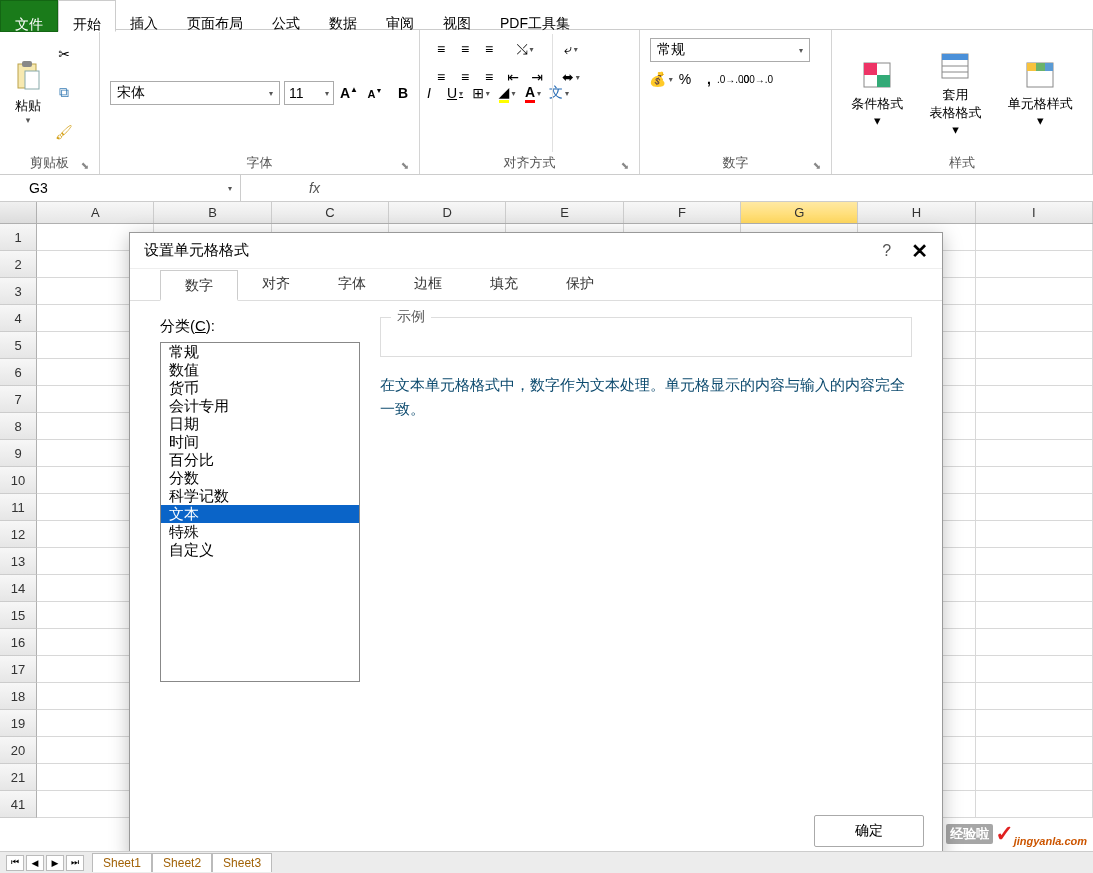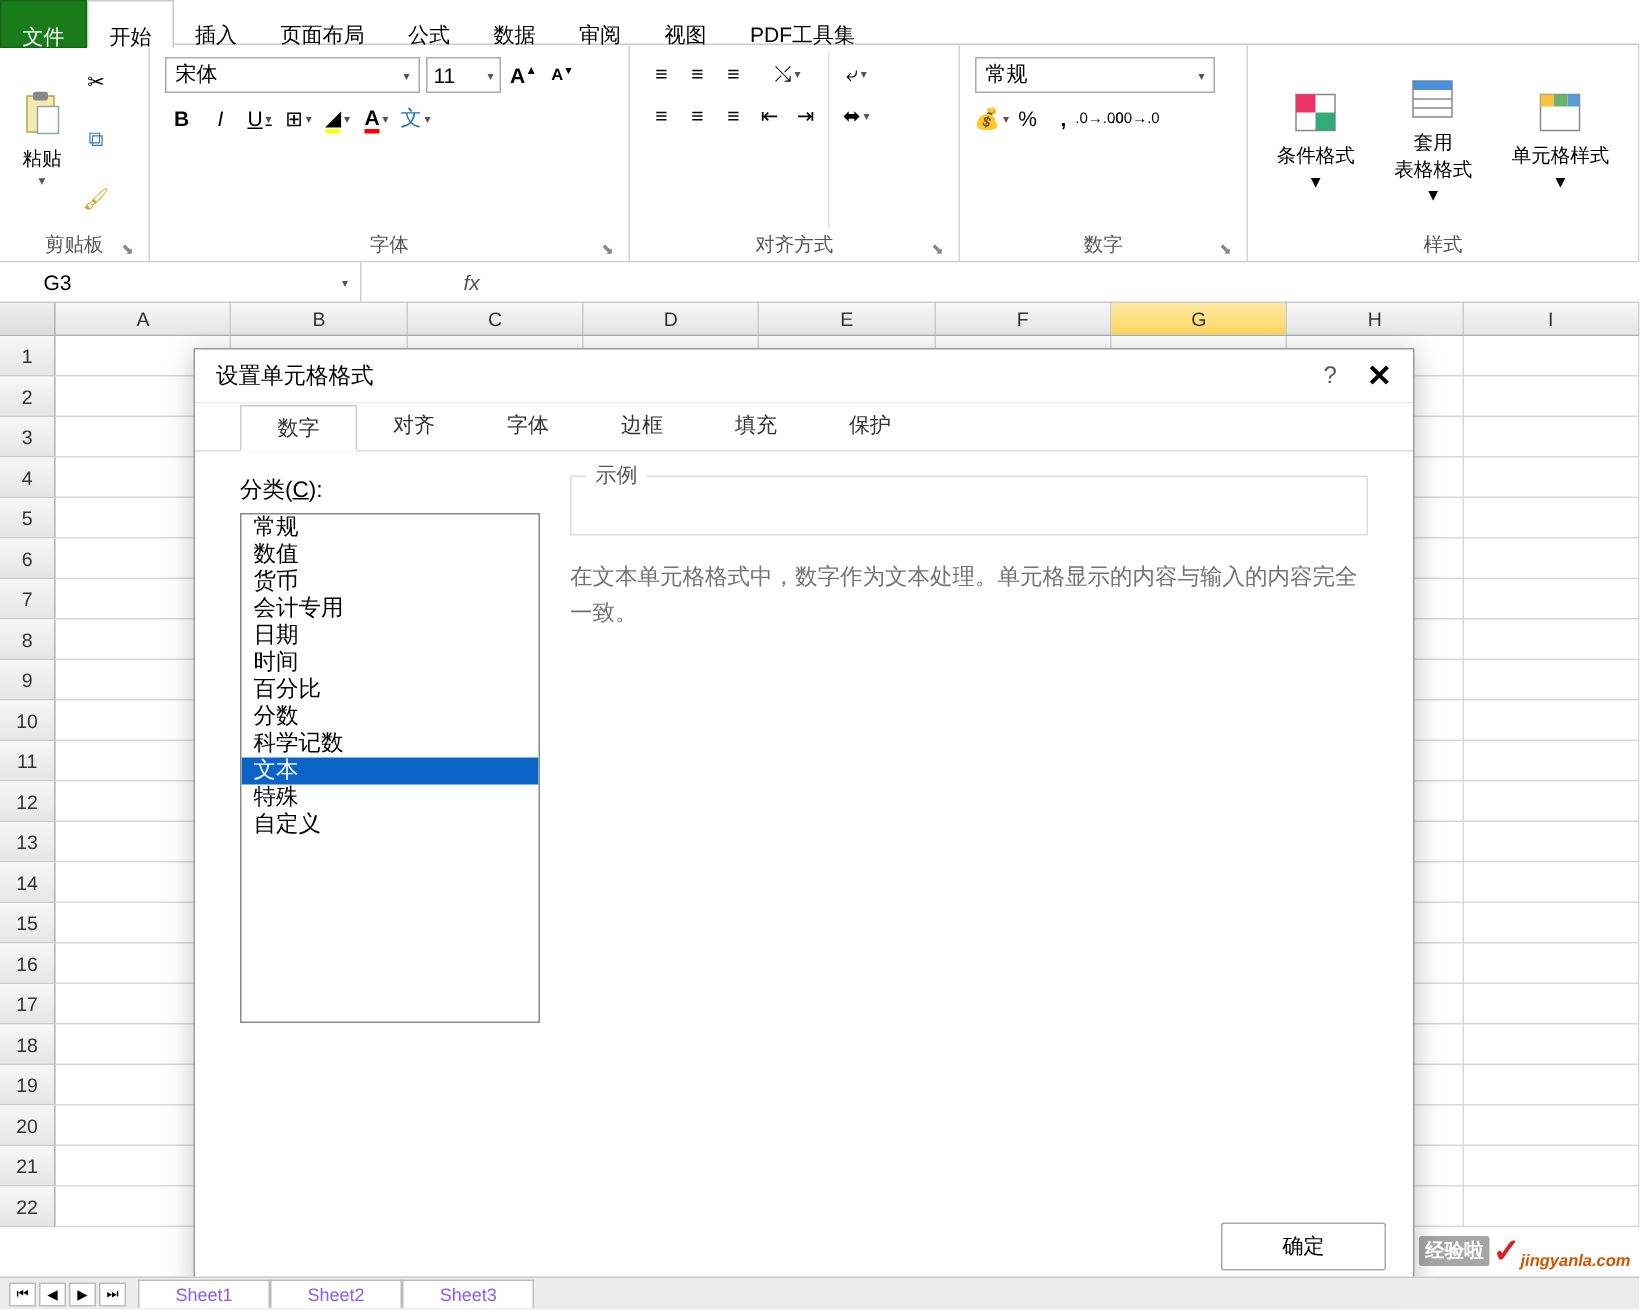--- a/index.html
+++ b/index.html
@@ -18,21 +18,21 @@
 .ribbon-group-label { text-align: center; font-size: 13px; color: #555; padding: 2px 0; position: relative; }
 .ribbon-group-label .launcher { position: absolute; right: 2px; bottom: 2px; width: 12px; height: 12px; font-size: 10px; color: #888; }
 
 .big-btn { display: flex; flex-direction: column; align-items: center; justify-content: center; padding: 4px 6px; cursor: pointer; font-size: 13px; }
 .big-btn .icon-box { width: 32px; height: 32px; margin-bottom: 4px; display:flex; align-items:center; justify-content:center; }
 .big-btn .arrow { font-size: 9px; color: #555; }
 
 .clip-col { display:flex; flex-direction:column; justify-content:space-around; padding-left:4px; }
 .mini-btn { width: 20px; height: 20px; display:flex; align-items:center; justify-content:center; font-size:14px; cursor:pointer; }
 
-.font-col { display:flex; flex-direction:column; gap:6px; padding:4px; }
+.font-col { display:flex; flex-direction:row; gap:6px; padding:4px; }
 .font-row { display:flex; gap:4px; align-items:center; }
 .font-name { border:1px solid #ababab; width:170px; height:24px; font-size:14px; padding:2px 6px; display:flex; align-items:center; justify-content:space-between; background:#fff; }
 .font-size { border:1px solid #ababab; width:50px; height:24px; font-size:14px; padding:2px 4px; display:flex; align-items:center; justify-content:space-between; background:#fff; }
 .tiny-btn { width:22px; height:22px; display:flex; align-items:center; justify-content:center; cursor:pointer; font-size:14px; border:1px solid transparent; }
 .drop-arrow { font-size:8px; margin-left:2px; color:#555; }
 
 .align-col { display:flex; flex-direction:column; gap:6px; padding:4px; }
 .align-row { display:flex; gap:2px; align-items:center; }
 
 .num-col { display:flex; flex-direction:column; gap:6px; padding:4px; }
@@ -72,29 +72,29 @@
 .cat-side { width:200px; }
 .cat-label { font-size:15px; margin-bottom:6px; }
 .cat-label u { text-decoration:underline; }
 .cat-list { border:1px solid #888; height:340px; overflow-y:scroll; background:#fff; }
 .cat-item { padding:0px 8px; font-size:15px; font-family: SimSun, serif; cursor:pointer; line-height:18px; }
 .cat-item.sel { background:#0a64c8; color:#fff; }
 
 .right-panel { flex:1; }
 .example-box { border:1px solid #ddd; height:40px; position:relative; margin-bottom:16px; }
 .example-label { position:absolute; top:-10px; left:10px; background:#fff; padding:0 6px; font-size:14px; color:#555; }
-.desc-text { font-size:15px; color:#737373; line-height:1.6; }
+.desc-text { font-size:15px; color:#0c4a6e; line-height:1.6; }
 
 .dialog-footer { position:absolute; bottom:12px; right:18px; display:flex; gap:10px; align-items:center; }
 .dlg-btn { border:1px solid #aaa; background:#fff; padding:6px 40px; font-size:14px; cursor:pointer; border-radius:2px; }
 
 
 .sheet-bar { position:absolute; bottom:0; left:0; right:0; height:22px; background:#ececec; border-top:1px solid #ccc; display:flex; align-items:center; padding-left:6px; font-size:12px; gap:2px; }
 .sheet-nav-btn { width:18px; height:16px; border:1px solid #bbb; background:#fff; display:flex; align-items:center; justify-content:center; font-size:9px; cursor:pointer; }
-.sheet-tab { padding:2px 24px; background:#fff; border:1px solid #bbb; border-bottom:none; font-size:12px; cursor:pointer; color:#8b5cf6;}
+.sheet-tab { padding:2px 10px; background:#fff; border:1px solid #bbb; border-bottom:none; font-size:12px; cursor:pointer; color:#a16207;}
 
 
 .watermark { position:absolute; right:6px; bottom:26px; font-size:12px; color:#d60; font-weight:bold; display:flex; flex-direction:row; align-items:flex-end; }
 .watermark .check { color:#e02020; font-size:22px; }
 .watermark .top { color:#fff; background:rgba(0,0,0,0.35); padding:1px 4px; border-radius:2px; font-size:13px;}
 .watermark .bottom { font-style:italic; color:#cc5500; font-size:11px;}
 
 
 .cat-list::-webkit-scrollbar { width:16px; }
 .cat-list::-webkit-scrollbar-track { background:#f0f0f0; }
@@ -583,21 +583,21 @@
         <div class="cell"></div>
         <div class="cell"></div>
         <div class="cell"></div>
         <div class="cell"></div>
         <div class="cell"></div>
         <div class="cell"></div>
         <div class="cell"></div>
         <div class="cell"></div>
       </div>
       <div class="row">
-        <div class="row-h">22</div>
+        <div class="row-h">41</div>
         <div class="cell"></div>
         <div class="cell"></div>
         <div class="cell"></div>
         <div class="cell"></div>
         <div class="cell"></div>
         <div class="cell"></div>
         <div class="cell"></div>
         <div class="cell"></div>
         <div class="cell"></div>
       </div>

